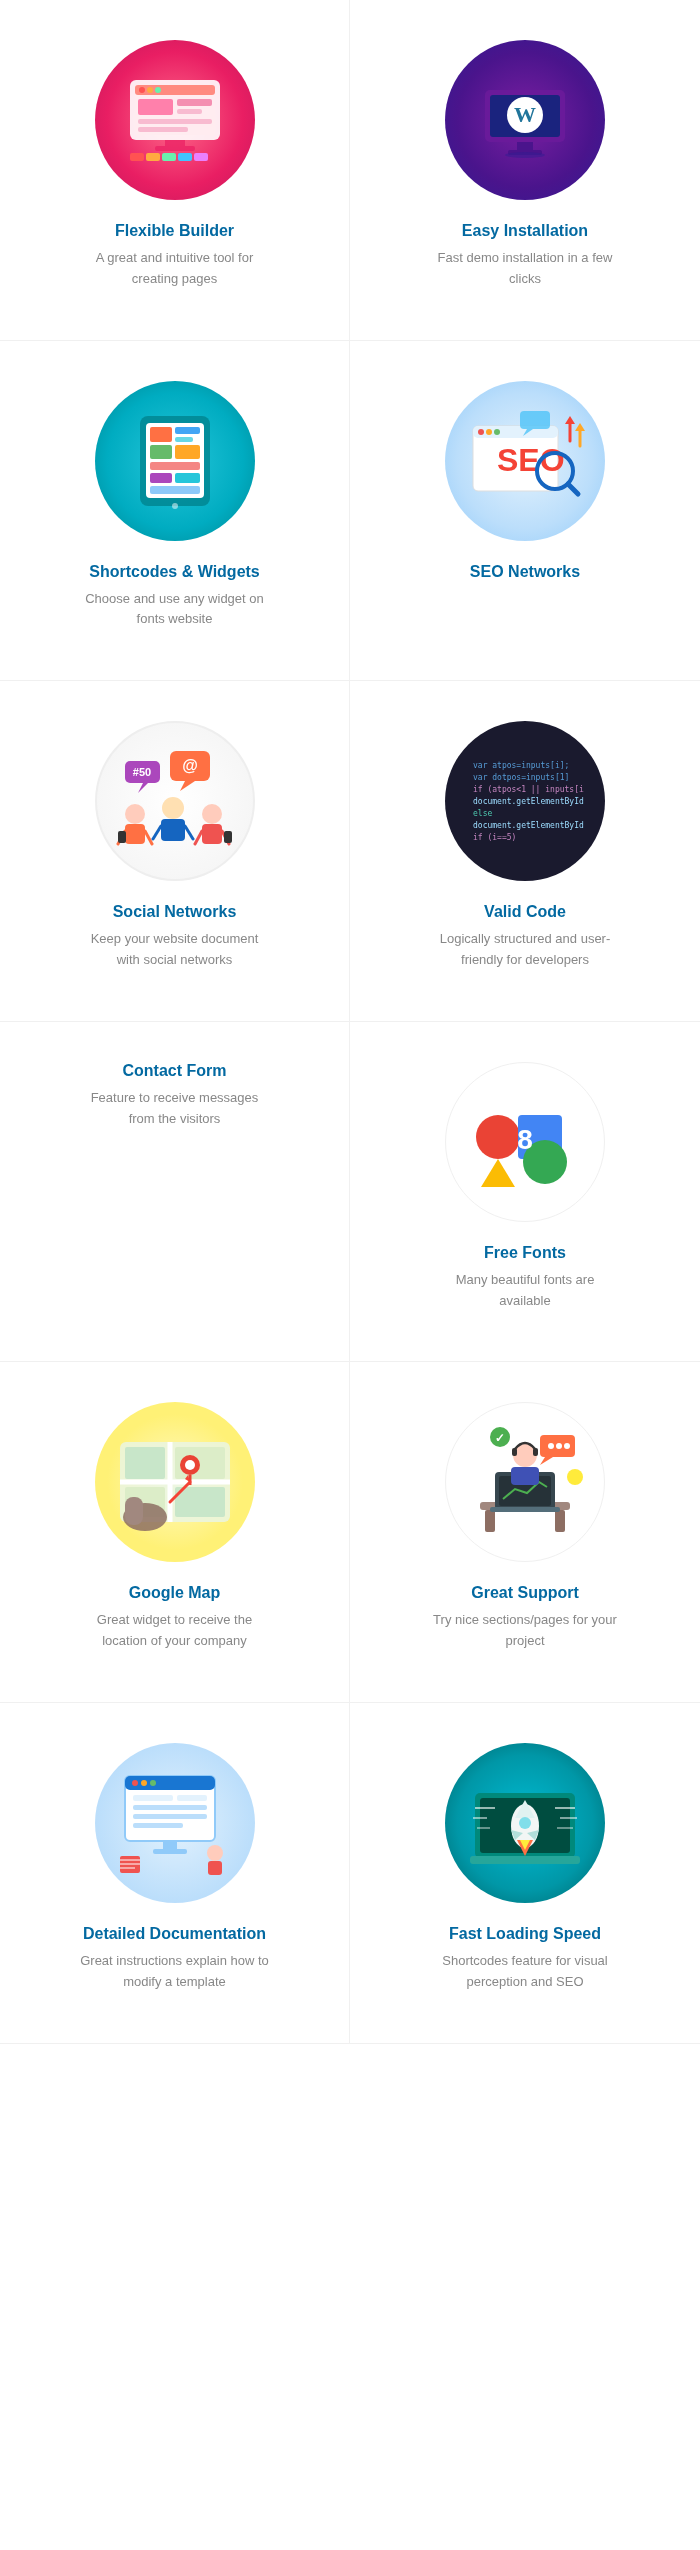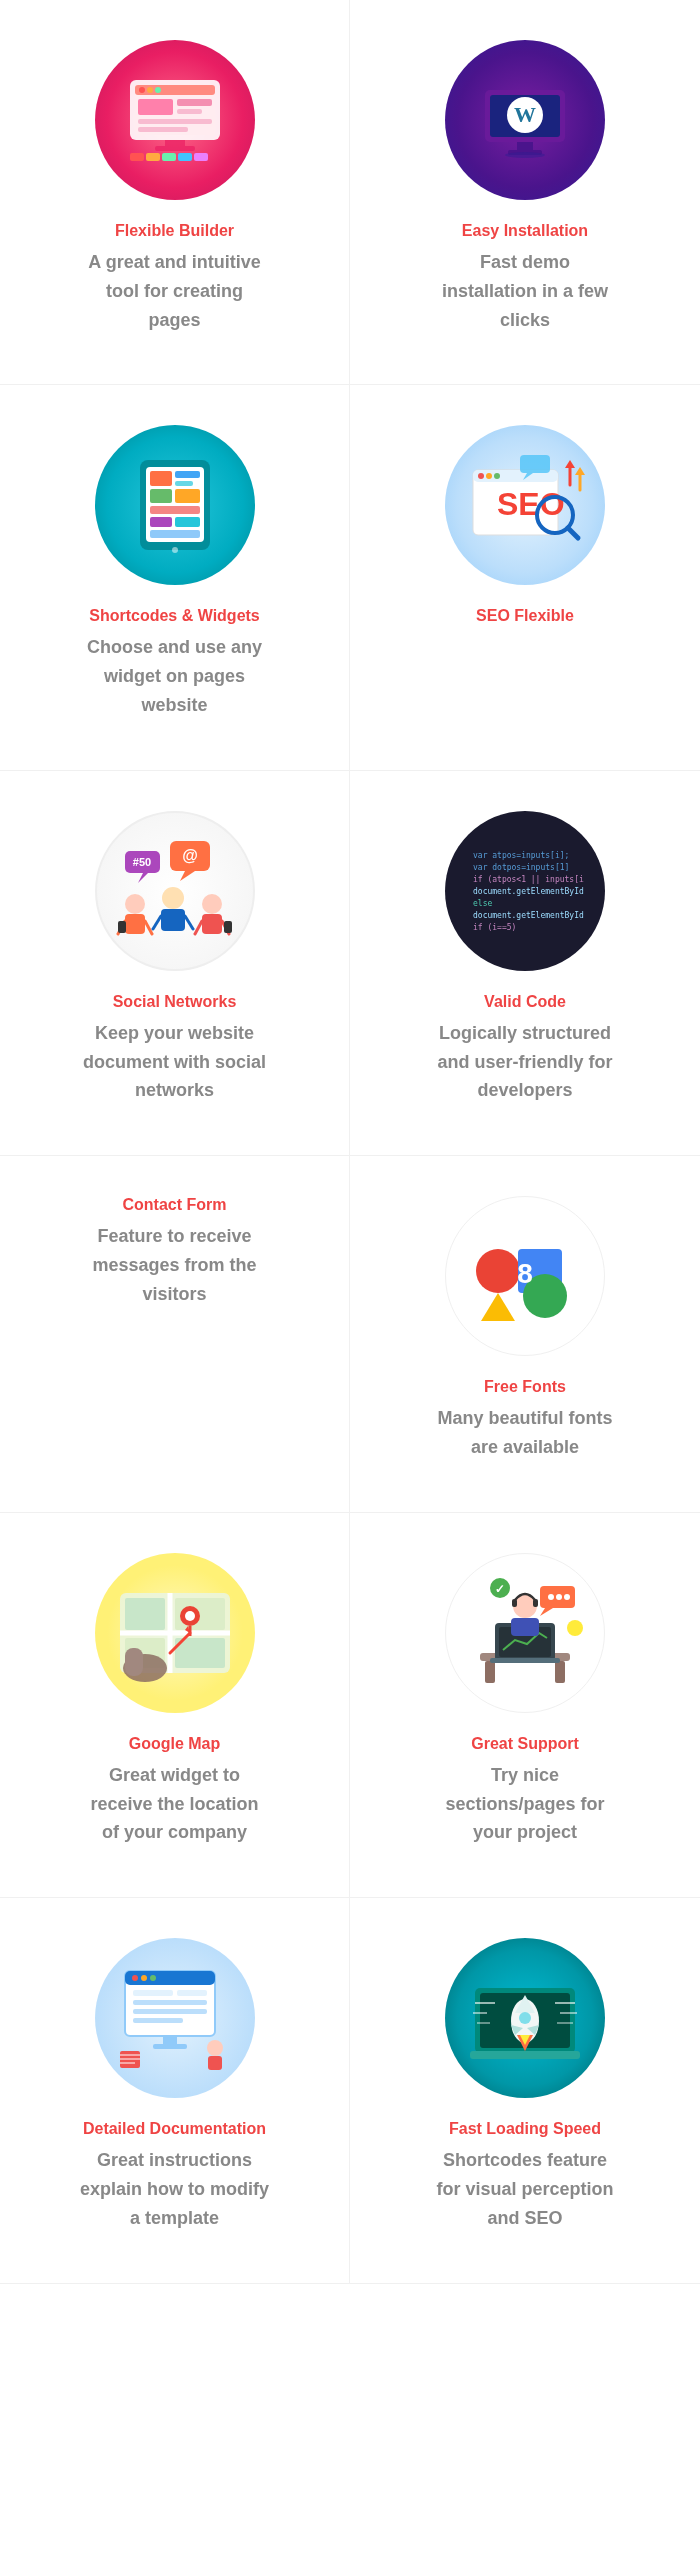--- a/index.html
+++ b/index.html
@@ -33,29 +33,28 @@
       margin-bottom: 22px;
       display: flex;
       align-items: center;
       justify-content: center;
       overflow: hidden;
       position: relative;
     }
     .feature-title {
       font-size: 16px;
       font-weight: 700;
-      color: #ef4444;
+      color: #0369a1;
       margin-bottom: 8px;
     }
     .feature-desc {
-      font-size: 18px;
+      font-size: 13px;
       color: #888;
       line-height: 1.6;
       max-width: 190px;
-      font-weight: bold;
     }
 
     
     .ill-flexible {
       background: radial-gradient(circle, #ff6b8a 0%, #e91e63 60%, #c2185b 100%);
     }
     .ill-flexible svg { width: 110px; height: 90px; }
 
     
     .ill-easy {
@@ -198,21 +197,21 @@
         <rect x="55" y="34" width="25" height="14" rx="2" fill="#ffa726"></rect>
         <rect x="30" y="51" width="50" height="8" rx="2" fill="#ef5350" opacity="0.7"></rect>
         <rect x="30" y="62" width="22" height="10" rx="2" fill="#ab47bc"></rect>
         <rect x="55" y="62" width="25" height="10" rx="2" fill="#26c6da"></rect>
         <rect x="30" y="75" width="50" height="8" rx="2" fill="#42a5f5" opacity="0.6"></rect>
 
         <circle cx="55" cy="95" r="3" fill="#fff" opacity="0.5"></circle>
       </svg>
     </div>
     <div class="feature-title">Shortcodes &amp; Widgets</div>
-    <div class="feature-desc">Choose and use any widget on pages website</div>
+    <div class="feature-desc">Choose and use any widget on fonts website</div>
   </div>
 
   <div class="feature-card">
     <div class="feature-illustration ill-seo">
       <svg viewBox="0 0 120 110" xmlns="http://www.w3.org/2000/svg">
 
         <rect x="8" y="20" width="85" height="65" rx="5" fill="#fff" stroke="#ddd" stroke-width="1"></rect>
         <rect x="8" y="20" width="85" height="12" rx="5" fill="#e3f2fd"></rect>
         <circle cx="16" cy="26" r="3" fill="#ef5350"></circle>
         <circle cx="24" cy="26" r="3" fill="#ffa726"></circle>
@@ -225,21 +224,21 @@
 
         <line x1="105" y1="35" x2="105" y2="15" stroke="#f44336" stroke-width="3" stroke-linecap="round"></line>
         <polygon points="105,10 100,18 110,18" fill="#f44336"></polygon>
         <line x1="115" y1="40" x2="115" y2="22" stroke="#ffa726" stroke-width="3" stroke-linecap="round"></line>
         <polygon points="115,17 110,25 120,25" fill="#ffa726"></polygon>
 
         <rect x="55" y="5" width="30" height="18" rx="4" fill="#4fc3f7" opacity="0.8"></rect>
         <polygon points="62,23 58,30 68,23" fill="#4fc3f7" opacity="0.8"></polygon>
       </svg>
     </div>
-    <div class="feature-title">SEO Flexible</div>
+    <div class="feature-title">SEO Networks</div>
   </div>
 
   <div class="feature-card">
     <div class="feature-illustration ill-social">
       <svg viewBox="0 0 120 110" xmlns="http://www.w3.org/2000/svg">
 
         <rect x="55" y="5" width="40" height="30" rx="6" fill="#ff7043"></rect>
         <polygon points="70,35 65,45 80,35" fill="#ff7043"></polygon>
         <text x="75" y="25" text-anchor="middle" font-size="16" font-weight="bold" fill="#fff" font-family="Arial">@</text>
 

